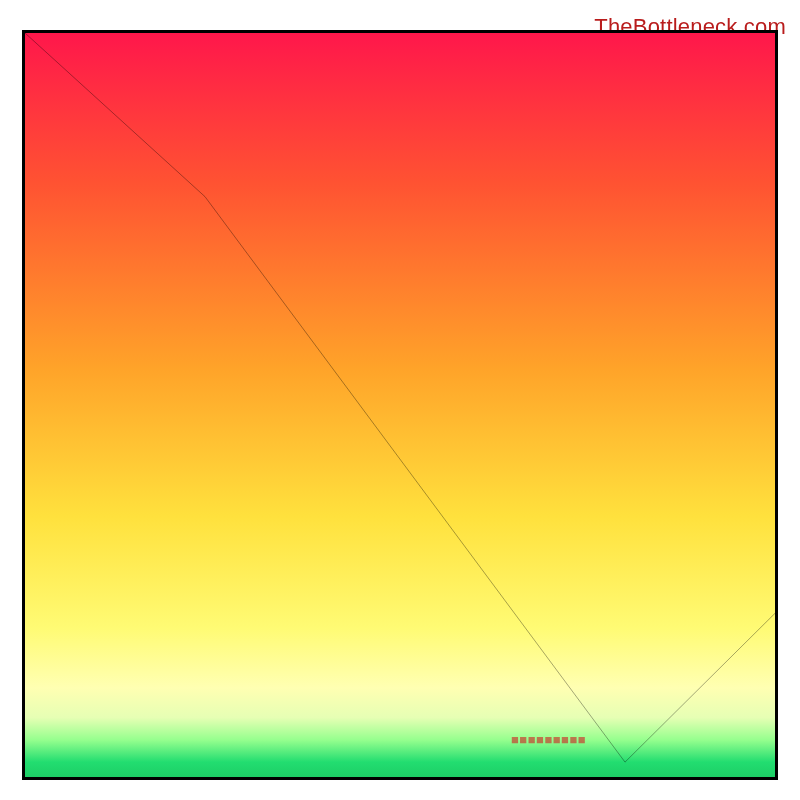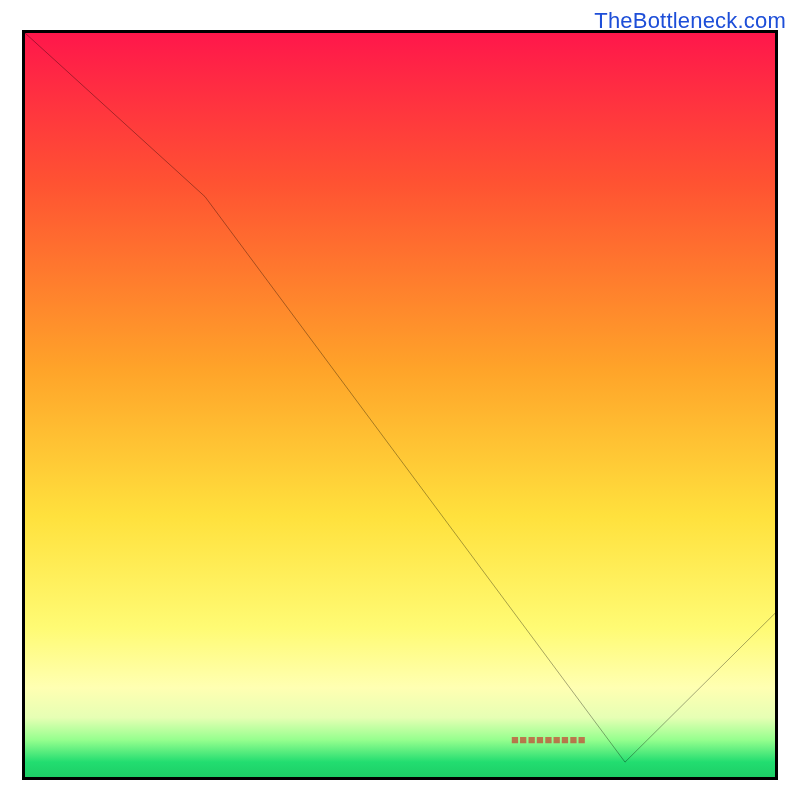--- a/index.html
+++ b/index.html
@@ -10,23 +10,23 @@
     background: #ffffff;
     font-family: Arial, Helvetica, sans-serif;
   }
   .chart-wrap {
     position: relative;
     width: 800px;
     height: 800px;
   }
   .watermark {
     position: absolute;
-    top: 8px;
+    top: 14px;
     right: 14px;
-    color: #1d4ed8;
+    color: #b91c1c;
     font-size: 22px;
     font-weight: 500;
     letter-spacing: 0.2px;
   }
   .plot-frame {
     position: absolute;
     left: 22px;
     top: 30px;
     width: 756px;
     height: 750px;

